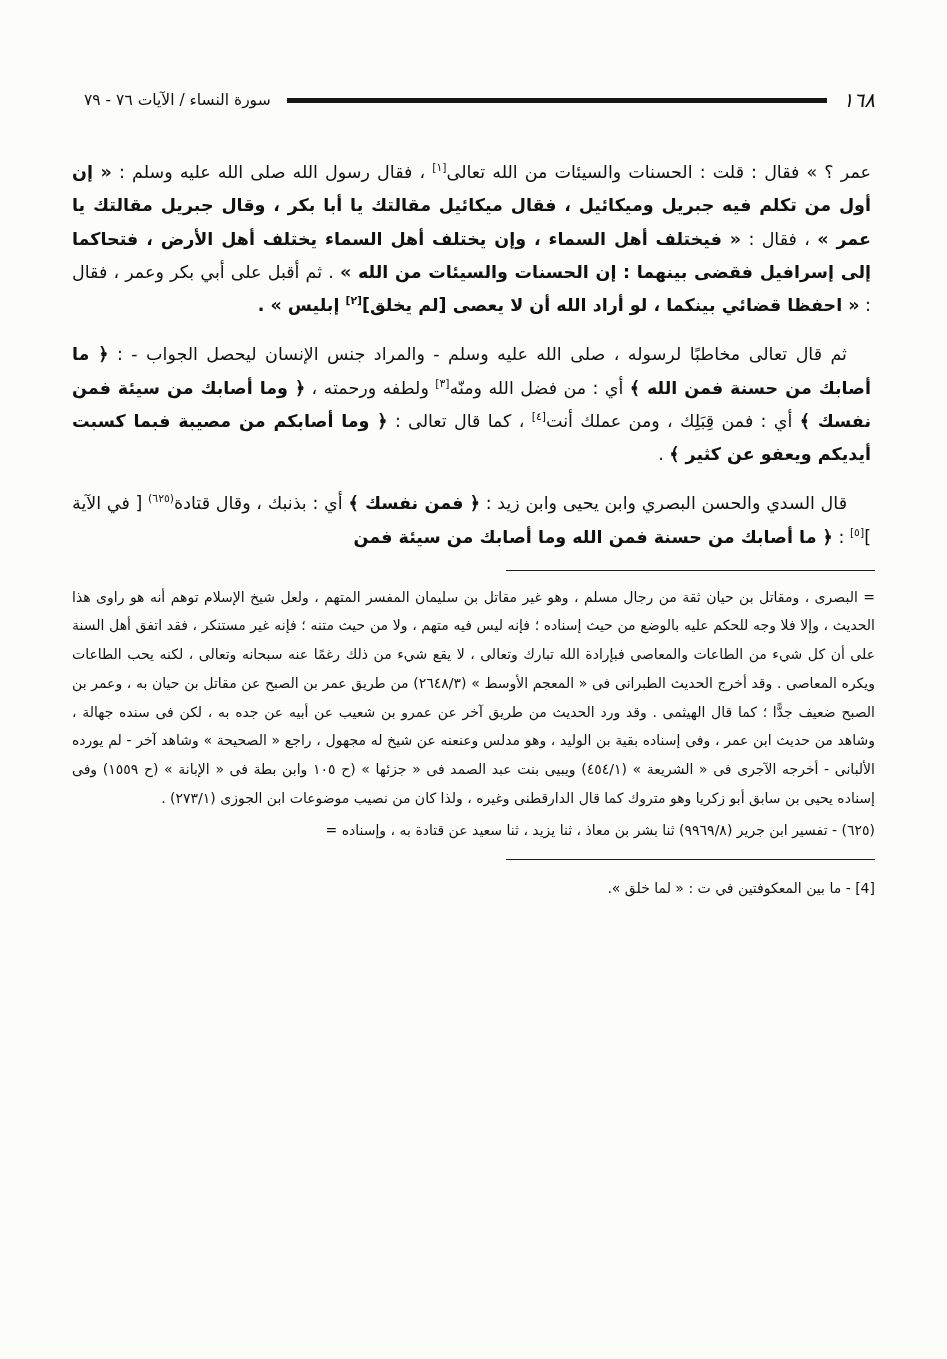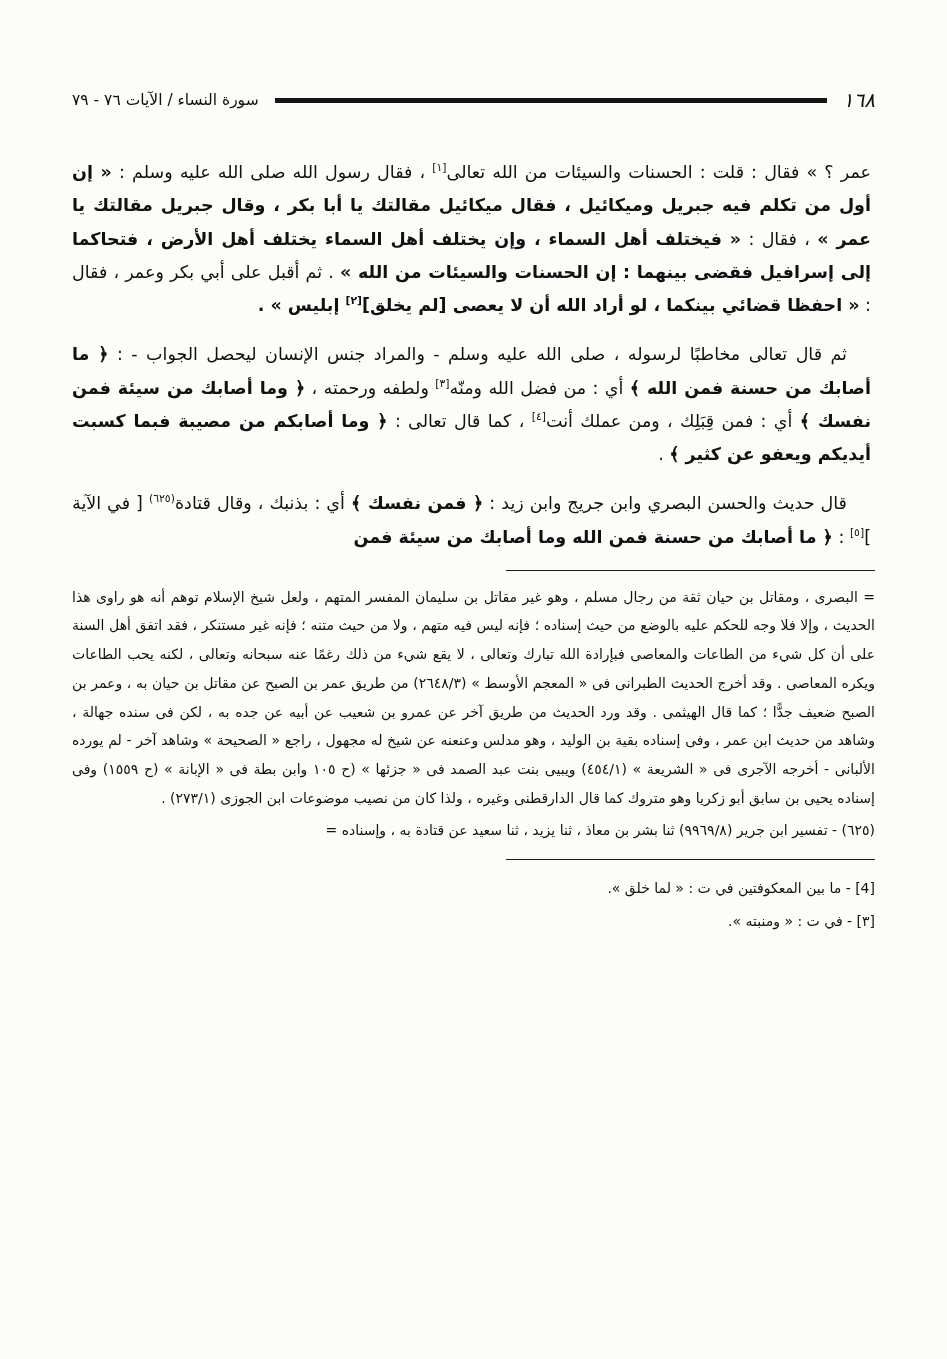--- a/index.html
+++ b/index.html
@@ -33,20 +33,21 @@
     font-style: italic;
   }
   .header-rule {
     flex: 1;
     height: 5px;
     background: #161616;
   }
   .header-title {
     font-size: 15.5px;
     white-space: nowrap;
+    margin-left: 12px;
   }
   
   .body-text { margin: 0; }
   .para {
     margin: 0 4px 16px 0;
     font-size: 17.5px;
     line-height: 1.9;
     text-align: justify;
     text-indent: 24px;
   }
@@ -86,37 +87,36 @@
 
   <header class="page-header">
     <span class="page-number">١٦٨</span>
     <div class="header-rule"></div>
     <span class="header-title">سورة النساء / الآيات ٧٦ - ٧٩</span>
   </header>
 
   <main class="body-text">
     <p class="para no-indent"><span>عمر ؟ » فقال : قلت : الحسنات والسيئات من الله تعالى</span><span class="sup">[١]</span><span> ، فقال رسول الله صلى الله عليه وسلم : </span><span class="b">« إن أول من تكلم فيه جبريل وميكائيل ، فقال ميكائيل مقالتك يا أبا بكر ، وقال جبريل مقالتك يا عمر »</span><span> ، فقال : </span><span class="b">« فيختلف أهل السماء ، وإن يختلف أهل السماء يختلف أهل الأرض ، فتحاكما إلى إسرافيل فقضى بينهما : إن الحسنات والسيئات من الله »</span><span> . ثم أقبل على أبي بكر وعمر ، فقال : </span><span class="b">« احفظا قضائي بينكما ، لو أراد الله أن لا يعصى [لم يخلق]</span><span class="b sup">[٢]</span><span class="b"> إبليس » .</span></p>
     <p class="para"><span>ثم قال تعالى مخاطبًا لرسوله ، صلى الله عليه وسلم - والمراد جنس الإنسان ليحصل الجواب - : </span><span class="b">﴿ ما أصابك من حسنة فمن الله ﴾</span><span> أي : من فضل الله ومنّه</span><span class="sup">[٣]</span><span> ولطفه ورحمته ، </span><span class="b">﴿ وما أصابك من سيئة فمن نفسك ﴾</span><span> أي : فمن قِبَلِك ، ومن عملك أنت</span><span class="sup">[٤]</span><span> ، كما قال تعالى : </span><span class="b">﴿ وما أصابكم من مصيبة فبما كسبت أيديكم ويعفو عن كثير ﴾</span><span> .</span></p>
-    <p class="para"><span>قال حديث والحسن البصري وابن جريج وابن زيد : </span><span class="b">﴿ فمن نفسك ﴾</span><span> أي : بذنبك ، وقال قتادة</span><span class="sup">(٦٢٥)</span><span> [ في الآية ]</span><span class="sup">[٥]</span><span> : </span><span class="b">﴿ ما أصابك من حسنة فمن الله وما أصابك من سيئة فمن</span></p>
+    <p class="para"><span>قال السدي والحسن البصري وابن يحيى وابن زيد : </span><span class="b">﴿ فمن نفسك ﴾</span><span> أي : بذنبك ، وقال قتادة</span><span class="sup">(٦٢٥)</span><span> [ في الآية ]</span><span class="sup">[٥]</span><span> : </span><span class="b">﴿ ما أصابك من حسنة فمن الله وما أصابك من سيئة فمن</span></p>
   </main>
 
   <div class="rule-half"></div>
 
   <section class="footnotes">
     <p class="fn-para">= البصرى ، ومقاتل بن حيان ثقة من رجال مسلم ، وهو غير مقاتل بن سليمان المفسر المتهم ، ولعل شيخ الإسلام توهم أنه هو راوى هذا الحديث ، وإلا فلا وجه للحكم عليه بالوضع من حيث إسناده ؛ فإنه ليس فيه متهم ، ولا من حيث متنه ؛ فإنه غير مستنكر ، فقد اتفق أهل السنة على أن كل شيء من الطاعات والمعاصى فبإرادة الله تبارك وتعالى ، لا يقع شيء من ذلك رغمًا عنه سبحانه وتعالى ، لكنه يحب الطاعات ويكره المعاصى . وقد أخرج الحديث الطبرانى فى « المعجم الأوسط » (٢٦٤٨/٣) من طريق عمر بن الصبح عن مقاتل بن حيان به ، وعمر بن الصبح ضعيف جدًّا ؛ كما قال الهيثمى . وقد ورد الحديث من طريق آخر عن عمرو بن شعيب عن أبيه عن جده به ، لكن فى سنده جهالة ، وشاهد من حديث ابن عمر ، وفى إسناده بقية بن الوليد ، وهو مدلس وعنعنه عن شيخ له مجهول ، راجع « الصحيحة » وشاهد آخر - لم يورده الألبانى - أخرجه الآجرى فى « الشريعة » (٤٥٤/١) ويبيى بنت عبد الصمد فى « جزئها » (ح ١٠٥ وابن بطة فى « الإبانة » (ح ١٥٥٩) وفى إسناده يحيى بن سابق أبو زكريا وهو متروك كما قال الدارقطنى وغيره ، ولذا كان من نصيب موضوعات ابن الجوزى (٢٧٣/١) .</p>
     <p class="fn-para">(٦٢٥) - تفسير ابن جرير (٩٩٦٩/٨) ثنا بشر بن معاذ ، ثنا يزيد ، ثنا سعيد عن قتادة به ، وإسناده =</p>
   </section>
 
   <div class="rule-half"></div>
 
   <section class="bottom-notes">
     <div class="bn-row">
       <div class="bn-cell bn-left">[4] - ما بين المعكوفتين في ت : « لما خلق ».</div>
     </div>
     <div class="bn-row">
-      <div class="bn-cell">[٣] - في ت : « ومنبته ».</div>
     </div>
     <div class="bn-row">
       <div class="bn-cell bn-left"></div>
     </div>
   </section>
 
 </div>
 
 </body></html>

